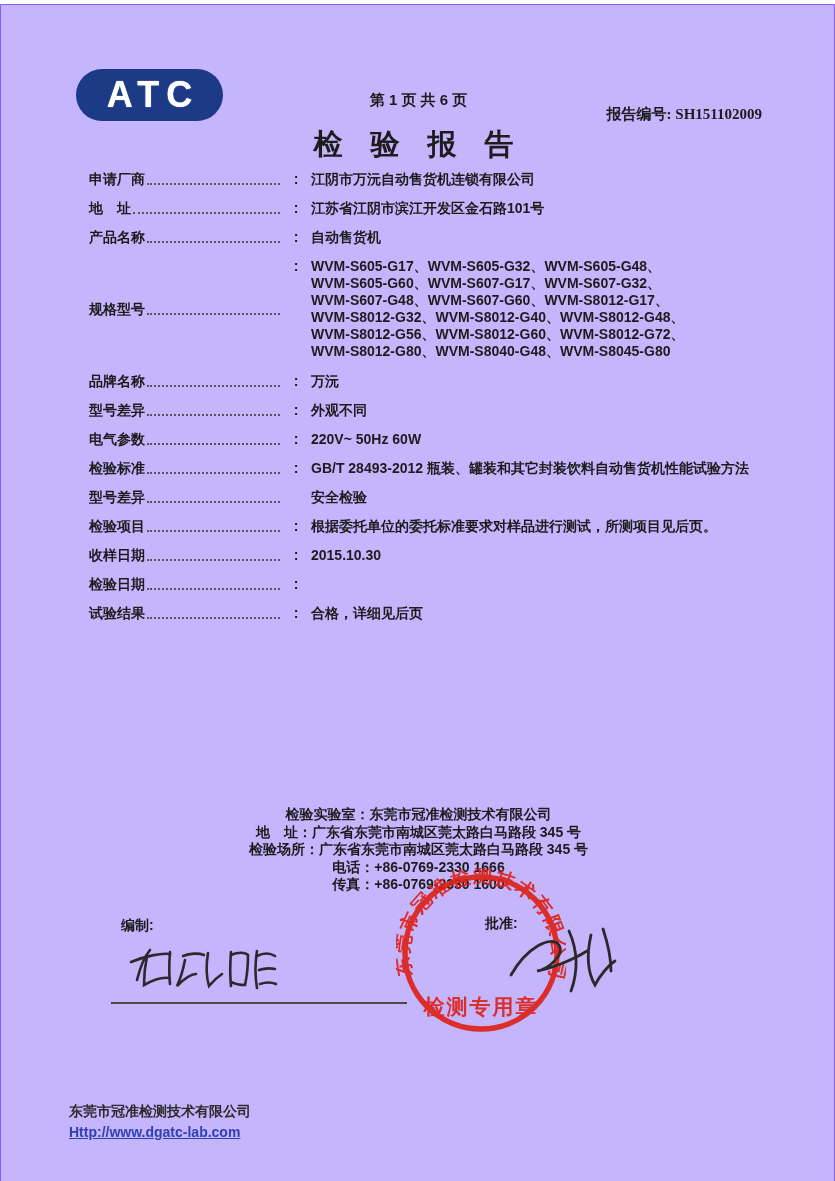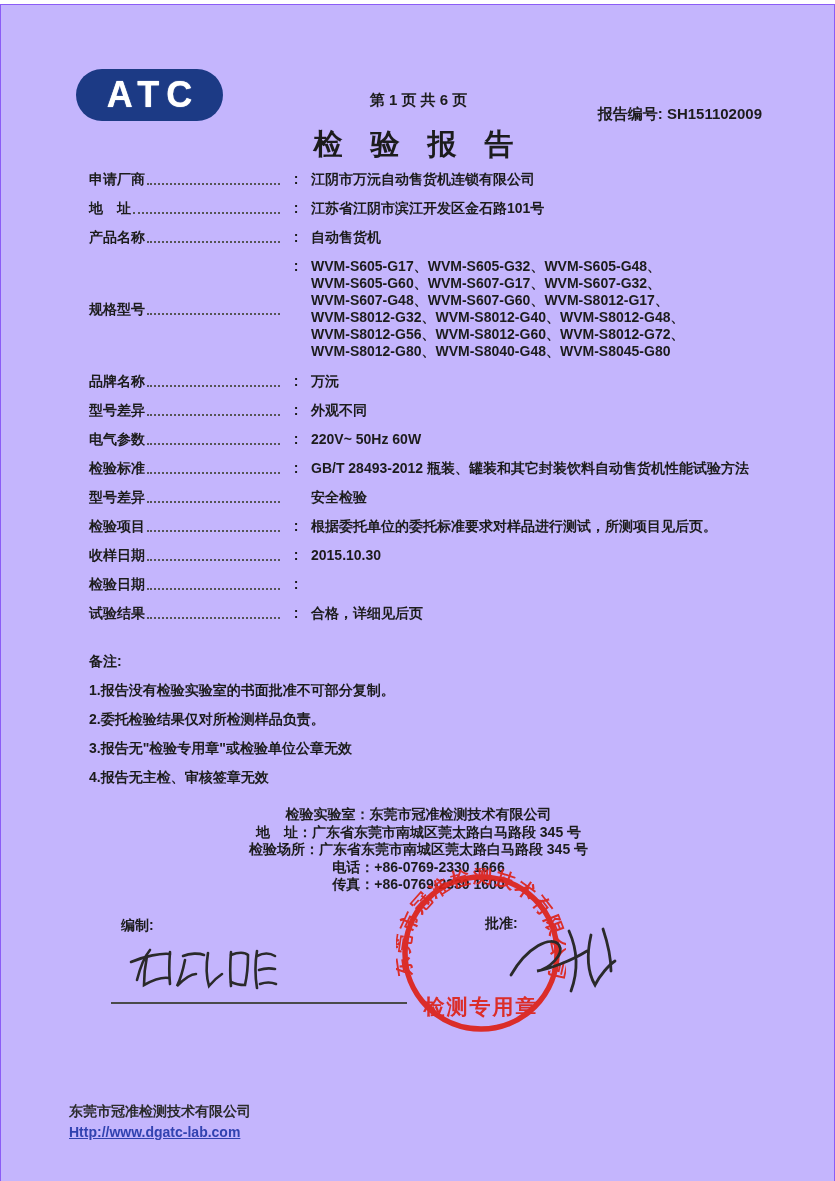--- a/index.html
+++ b/index.html
@@ -17,21 +17,21 @@
     color:#ffffff; font-weight:900; font-size:36px; letter-spacing:7px;
     padding-left:7px; text-shadow:0 0 1px #fff;
   }
   
   .page-info {
     position:absolute; left:0; top:86px; width:835px; text-align:center;
     font-size:15px; font-weight:bold;
   }
   .report-no {
     position:absolute; right:72px; top:100px;
-    font-size:15px; font-weight:bold;
+    font-size:15px; font-weight:bold;font-family:Liberation Serif, serif;
   }
   .doc-title {
     position:absolute; left:0; top:120px; width:835px; text-align:center;
     font-size:29px; font-weight:bold; letter-spacing:10px;
   }
   
   .fields { position:absolute; left:88px; top:166px; width:678px; }
   .row { display:flex; align-items:flex-start; margin-bottom:13px; font-size:14px; font-weight:bold; line-height:16px; }
   .row .labelcell { width:192px; display:flex; align-items:flex-end; flex:0 0 192px; }
   .row .label { white-space:nowrap; }
@@ -175,27 +175,20 @@
     <div class="row">
       <div class="labelcell">
           <span class="label">试验结果</span>
           <span class="leader"></span>
         </div>
       <span class="colon">:</span>
       <span class="value">合格，详细见后页</span>
     </div>
   </div>
 
-  <div class="remarks">
-    <div>备注:</div>
-    <div>1.报告没有检验实验室的书面批准不可部分复制。</div>
-    <div>2.委托检验结果仅对所检测样品负责。</div>
-    <div>3.报告无"检验专用章"或检验单位公章无效</div>
-    <div>4.报告无主检、审核签章无效</div>
-  </div>
 
   <div class="labinfo">
     <div>检验实验室：东莞市冠准检测技术有限公司</div>
     <div>地　址：广东省东莞市南城区莞太路白马路段 345 号</div>
     <div>检验场所：广东省东莞市南城区莞太路白马路段 345 号</div>
     <div>电话：+86-0769-2330 1666</div>
     <div>传真：+86-0769-2330 1600</div>
   </div>
 
   <div class="prepared-label">编制:</div>

